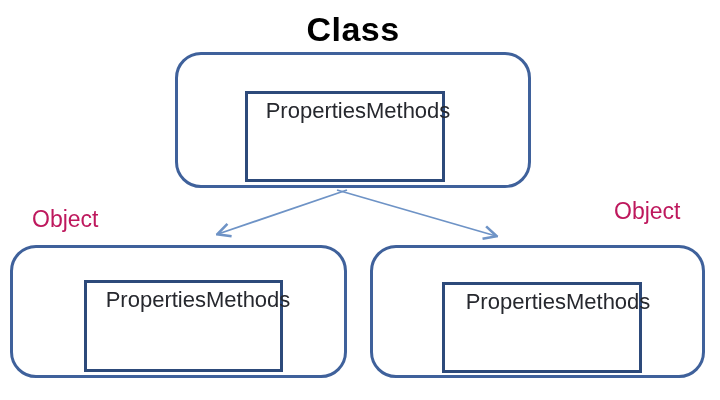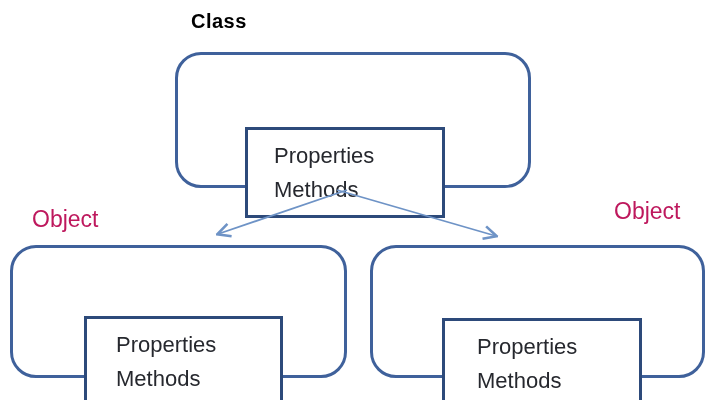--- a/index.html
+++ b/index.html
@@ -11,25 +11,25 @@
   .stage {
     position: relative;
     width: 720px;
     height: 400px;
     background: #ffffff;
     overflow: hidden;
   }
   .abs { position: absolute; }
 
   .diagram-title {
-    left: 191px;
+    left: 175px;
     top: 10px;
     width: 356px;
-    text-align: left;
-    font-size: 20px;
+    text-align: center;
+    font-size: 34px;
     font-weight: bold;
     color: #000000;
     letter-spacing: 0.5px;
   }
 
   .node-label {
     font-size: 23px;
     color: #be185d;
   }
   .node-label.left  { left: 32px;  top: 206px; }
@@ -43,26 +43,24 @@
   }
   .class-box  { left: 175px; top: 52px;  width: 356px; height: 136px; }
   .object-box.left  { left: 10px;  top: 245px; width: 337px; height: 133px; }
   .object-box.right { left: 370px; top: 245px; width: 335px; height: 133px; }
 
   .inner-box {
     border: 3px solid #2d4a7a;
     background: #ffffff;
     box-sizing: border-box;
     display: flex;
-    flex-direction: column;
     justify-content: center;
     font-size: 22px;
     line-height: 34px;
     color: #26282e;
-    margin-top: 36px;
   }
   .inner-box.class-members { left: 245px; top: 91px;  width: 200px; height: 91px; padding-left: 26px; }
   .inner-box.obj-left      { left: 84px;  top: 280px; width: 199px; height: 92px; padding-left: 29px; }
   .inner-box.obj-right     { left: 442px; top: 282px; width: 200px; height: 91px; padding-left: 32px; }
 
   svg.arrows {
     left: 0; top: 0;
     width: 720px;
     height: 400px;
     pointer-events: none;

